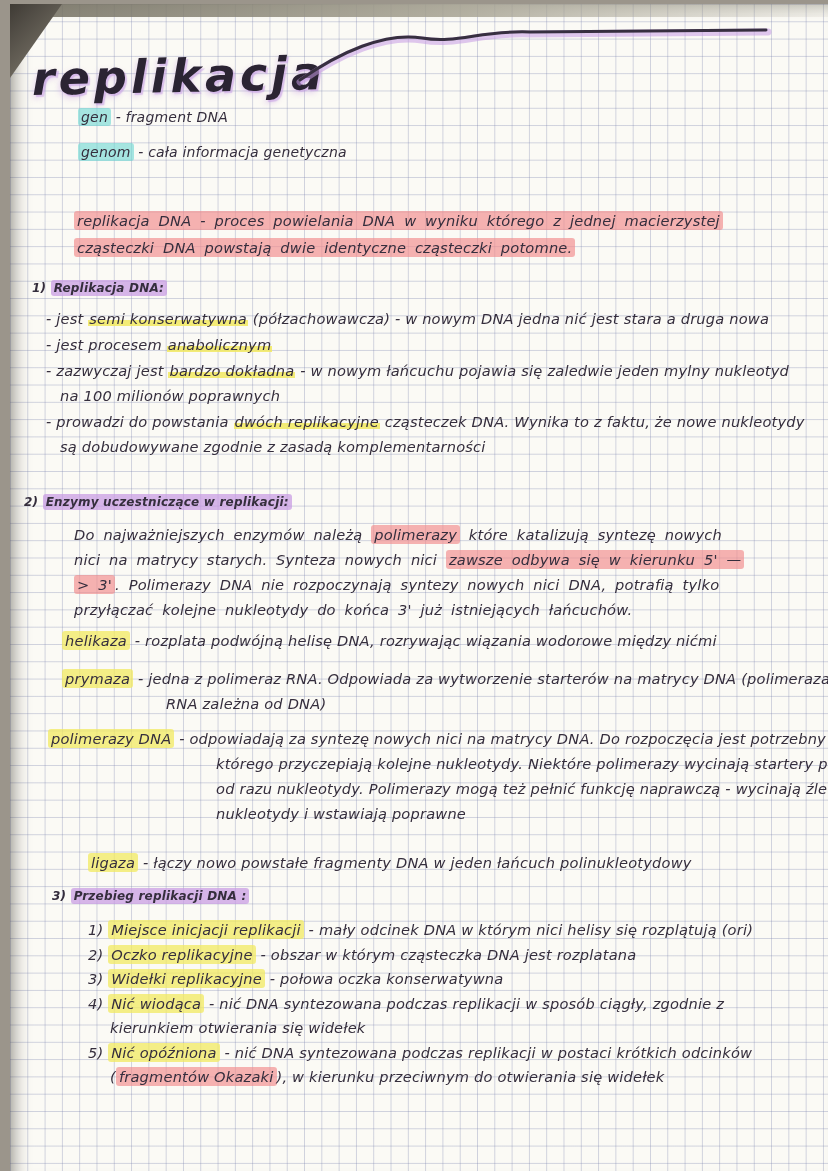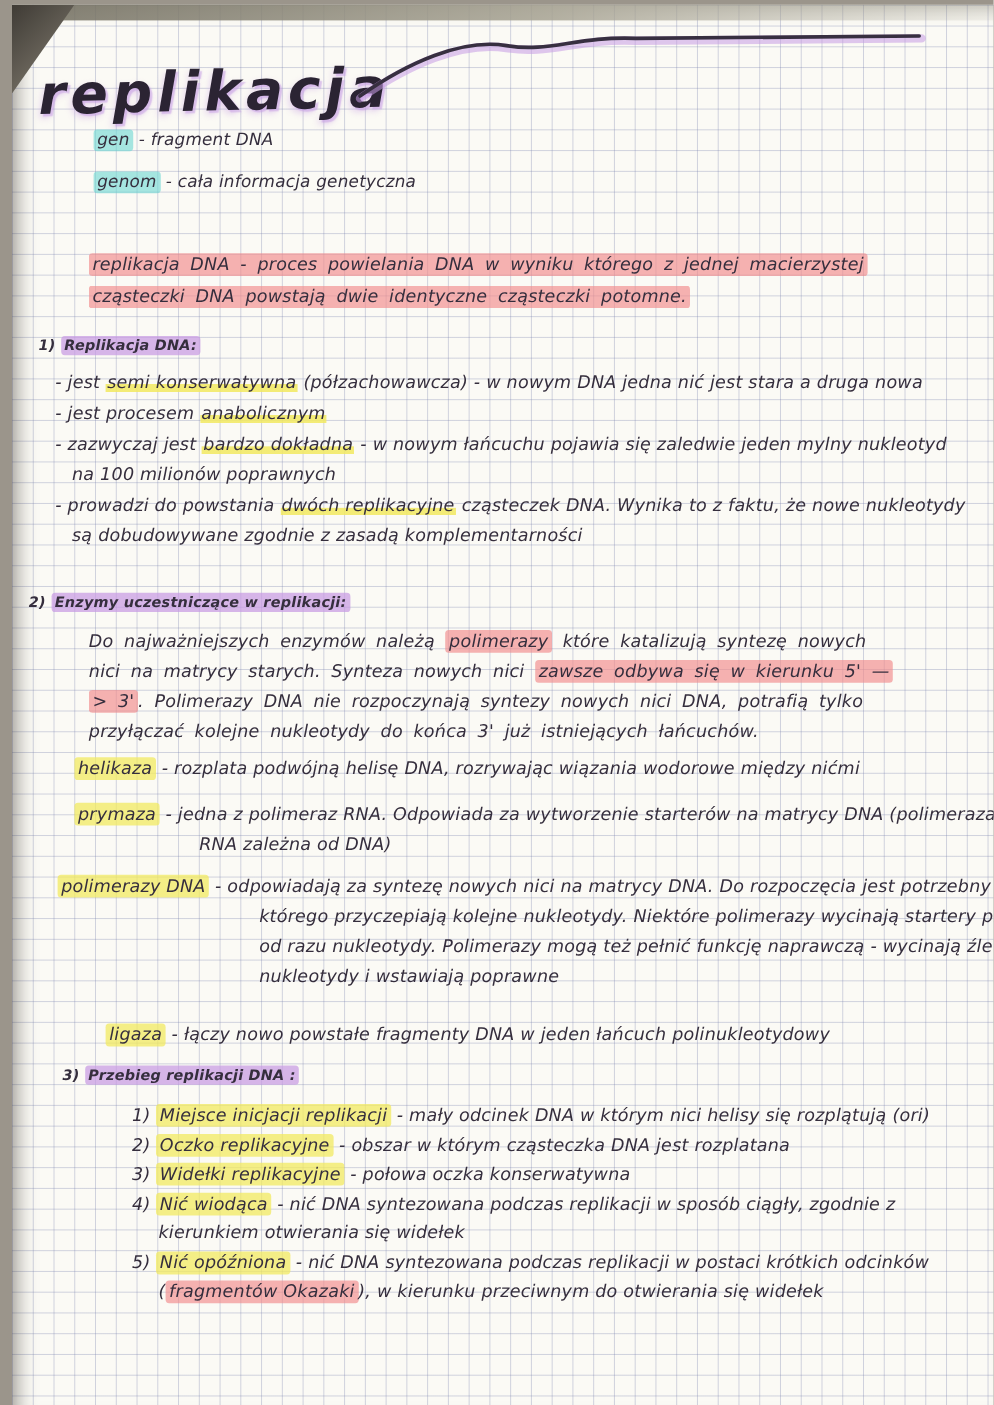--- a/index.html
+++ b/index.html
@@ -54,21 +54,21 @@
   .hl-yellow{background:rgba(242,233,96,0.75);}
   .hl-pink{background:rgba(242,139,139,0.66);}
   .hl-purple{background:rgba(199,154,227,0.72);}
   .ul{padding:0 1px;-webkit-box-decoration-break:clone;box-decoration-break:clone;}
   .ul-yellow{background:linear-gradient(to bottom,transparent 58%,rgba(242,233,96,0.85) 60%,rgba(242,233,96,0.85) 97%,transparent 97%);}
   .heading{font-size:12px;font-weight:bold;white-space:nowrap;}
   .wide{word-spacing:4px;}
   .bullet{padding-left:14px;text-indent:-14px;margin-bottom:1px;}
   .hang-prymaza{padding-left:104px;text-indent:-104px;}
   .hang-poli{padding-left:168px;text-indent:-168px;}
-  .step{padding-left:22px;text-indent:-22px;margin-left:22px;}
+  .step{padding-left:22px;text-indent:-22px;}
 </style>
 </head>
 <body>
 
 <div class="photo">
   <div class="paper">
 
     <div class="top-strip"></div>
     <div class="corner-fold"></div>
 

